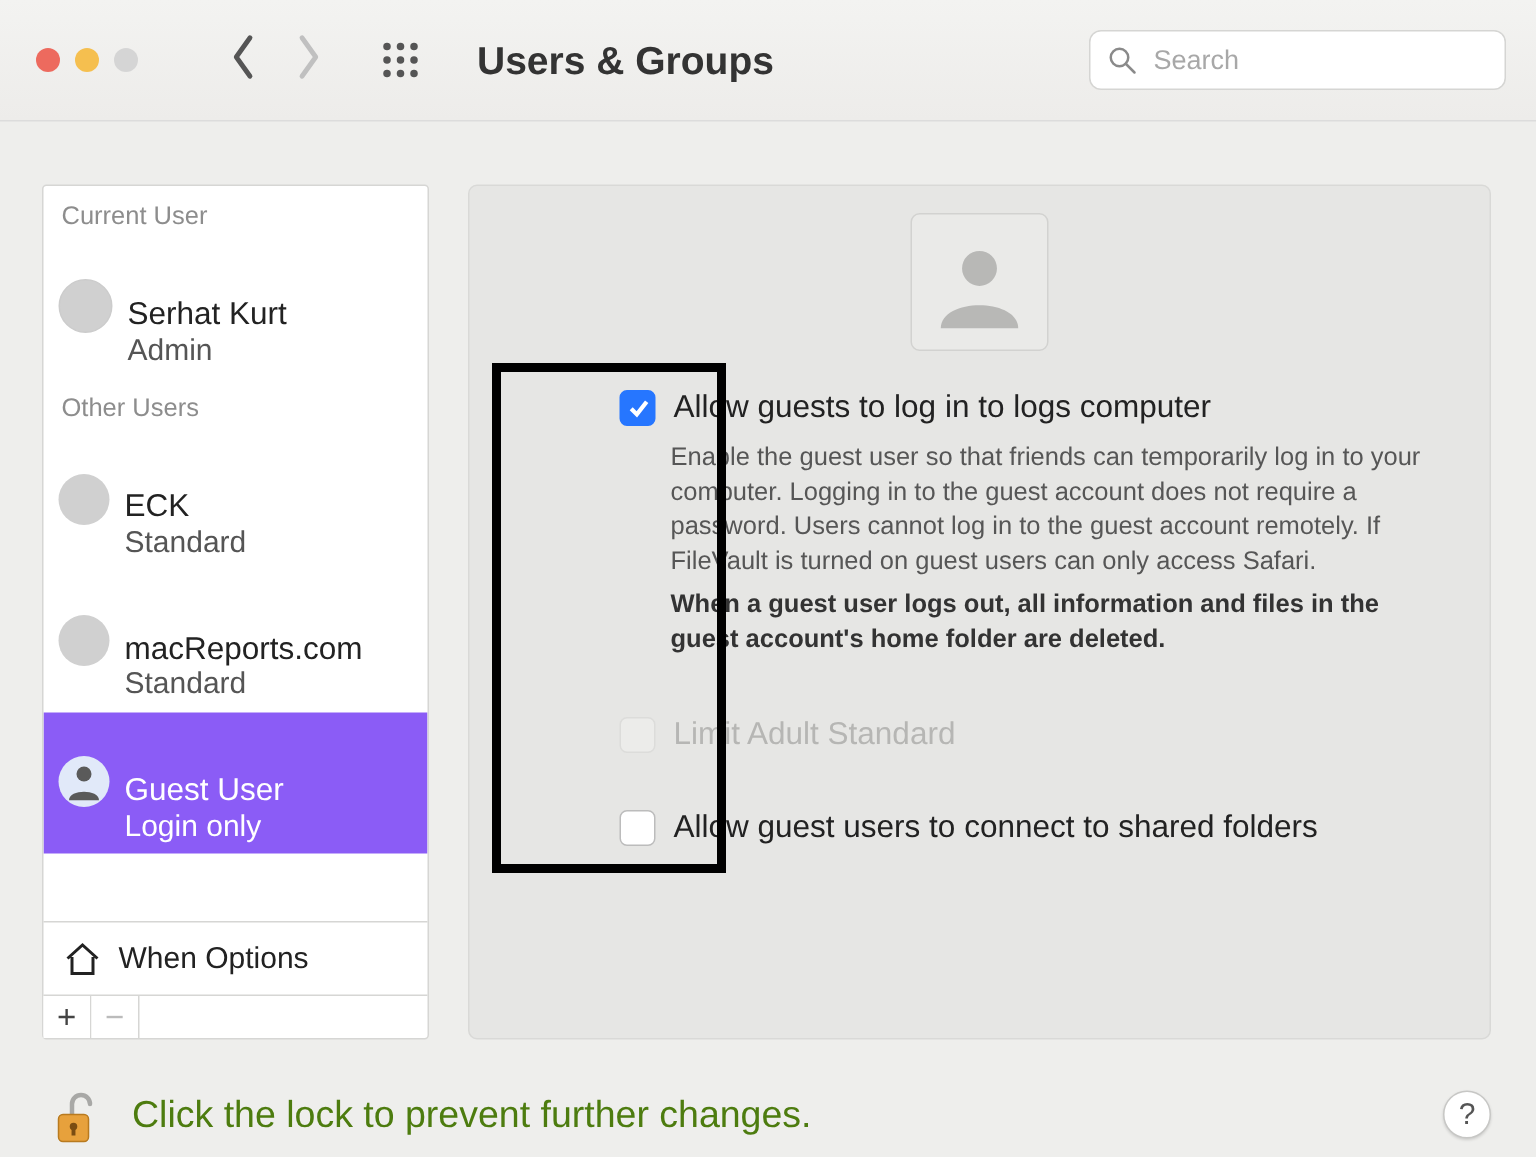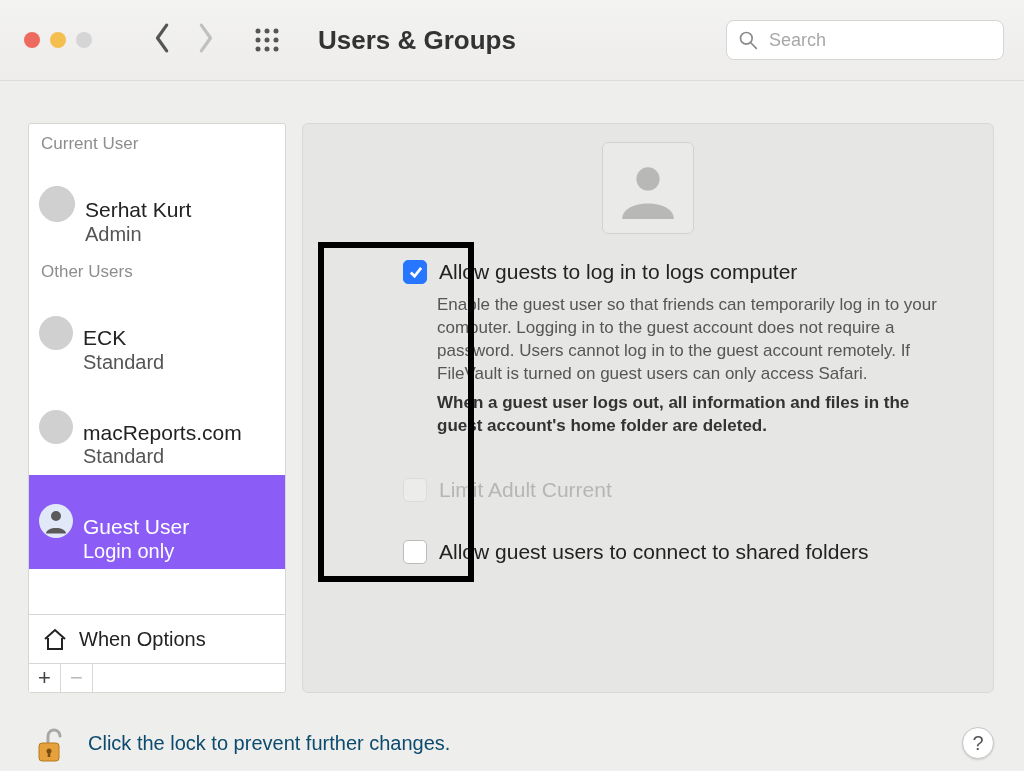--- a/index.html
+++ b/index.html
@@ -62,21 +62,21 @@
     padding-left: 42px;
     color: #333;
     box-sizing: border-box;
   }
   .search-wrap input::placeholder { color: #a8a8a8; }
 
   
   .content {
     display: flex;
     padding: 42px 30px 0 28px;
-    gap: 16px;
+    gap: 26px;
     height: 570px;
   }
 
   
   .sidebar {
     width: 256px;
     display: flex;
     flex-direction: column;
     border: 1.5px solid #d6d6d4;
     border-radius: 3px;
@@ -214,21 +214,21 @@
 
   
   .footer {
     display: flex;
     align-items: center;
     padding: 28px 30px 0 30px;
     gap: 14px;
   }
   .lock-icon { width: 44px; height: 44px; border-radius:6px; display:flex;align-items:flex-end;justify-content:center; }
   .lock-icon svg { width: 34px; height: 40px; }
-  .footer .msg { font-size: 20px; color: #0c4a6e; flex: 1; }
+  .footer .msg { font-size: 25px; color: #4d7c0f; flex: 1; }
   .help-btn {
     width: 30px; height: 30px;
     border-radius: 50%;
     border: 1px solid #c7c7c5;
     background: #fff;
     font-size: 20px;
     color: #555;
     display: flex; align-items: center; justify-content: center;
     box-shadow: 0 1px 2px rgba(0,0,0,0.15);
   }
@@ -356,21 +356,21 @@
       </div>
       <div class="desc">
         <span>Enable the guest user so that friends can temporarily log in to your computer. Logging in to the guest account does not require a password. Users cannot log in to the guest account remotely. If FileVault is turned on guest users can only access Safari.</span>
         <span class="bold">When a guest user logs out, all information and files in the guest account's home folder are deleted.</span>
       </div>
 
       <div class="opt-gap"></div>
 
       <div class="opt-row">
         <div class="chk disabled"></div>
-        <span class="opt-label disabled">Limit Adult Current</span>
+        <span class="opt-label disabled">Limit Adult Standard</span>
       </div>
 
       <div class="opt-gap"></div>
 
       <div class="opt-row">
         <div class="chk"></div>
         <span class="opt-label">Allow guest users to connect to shared folders</span>
       </div>
     </div>
 

